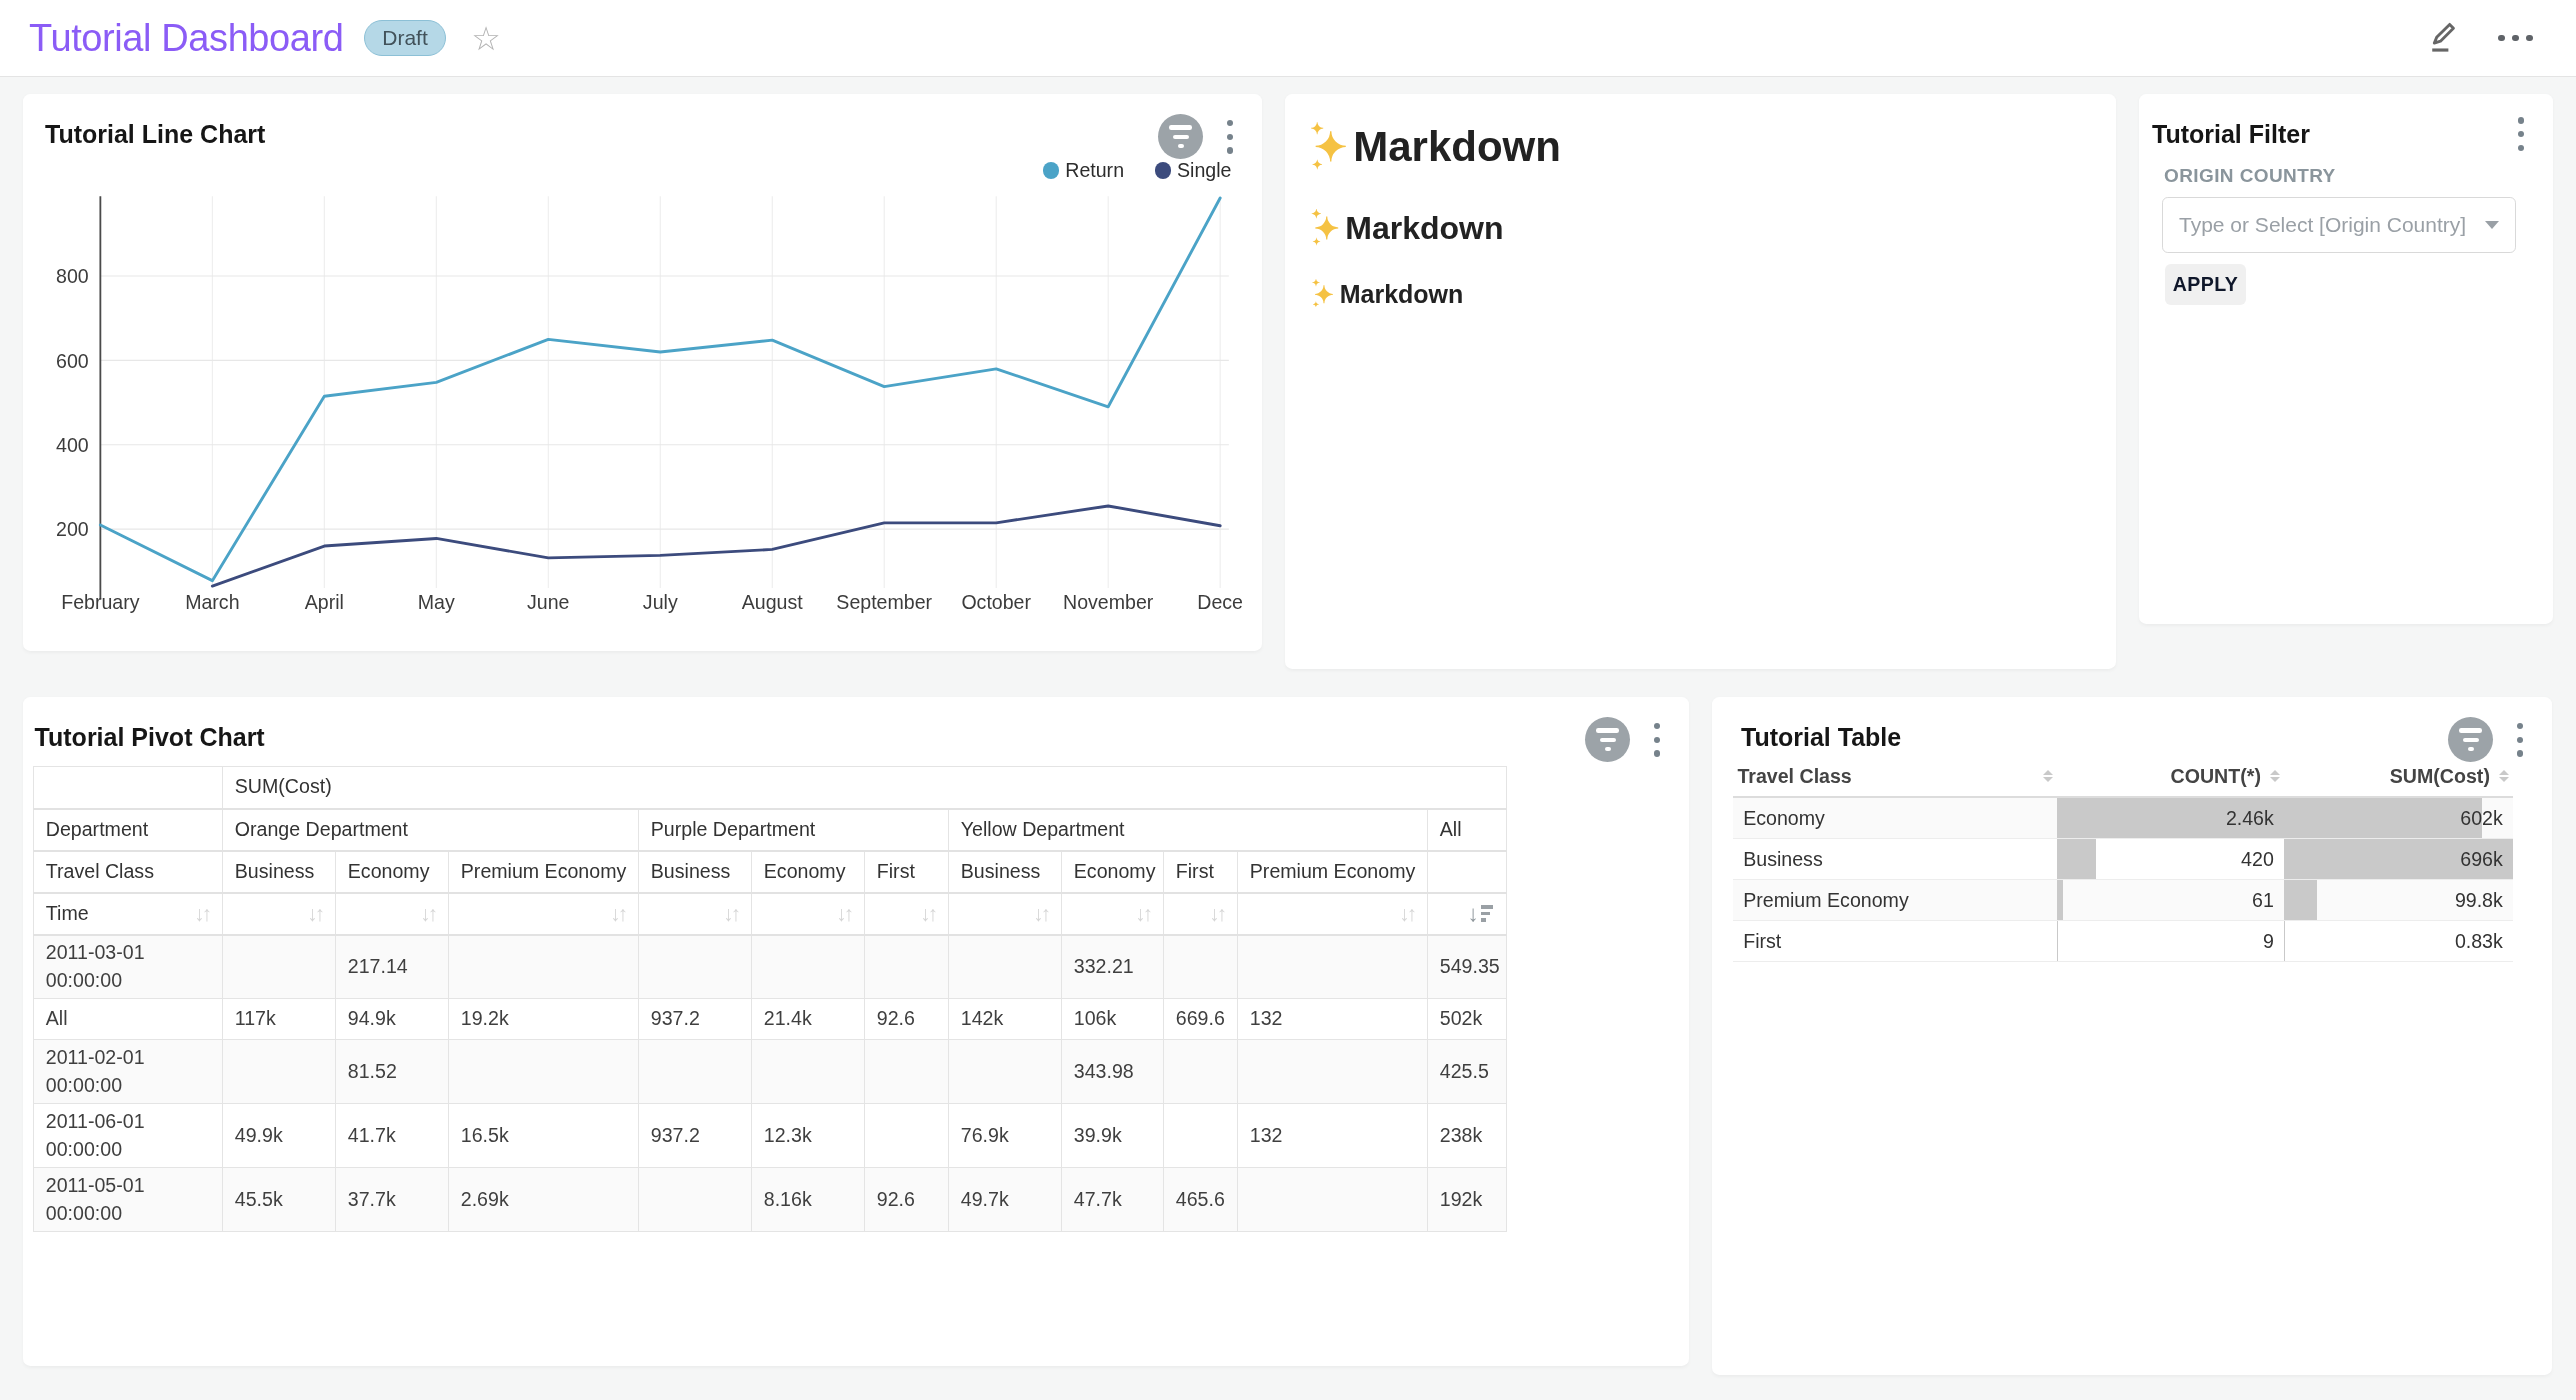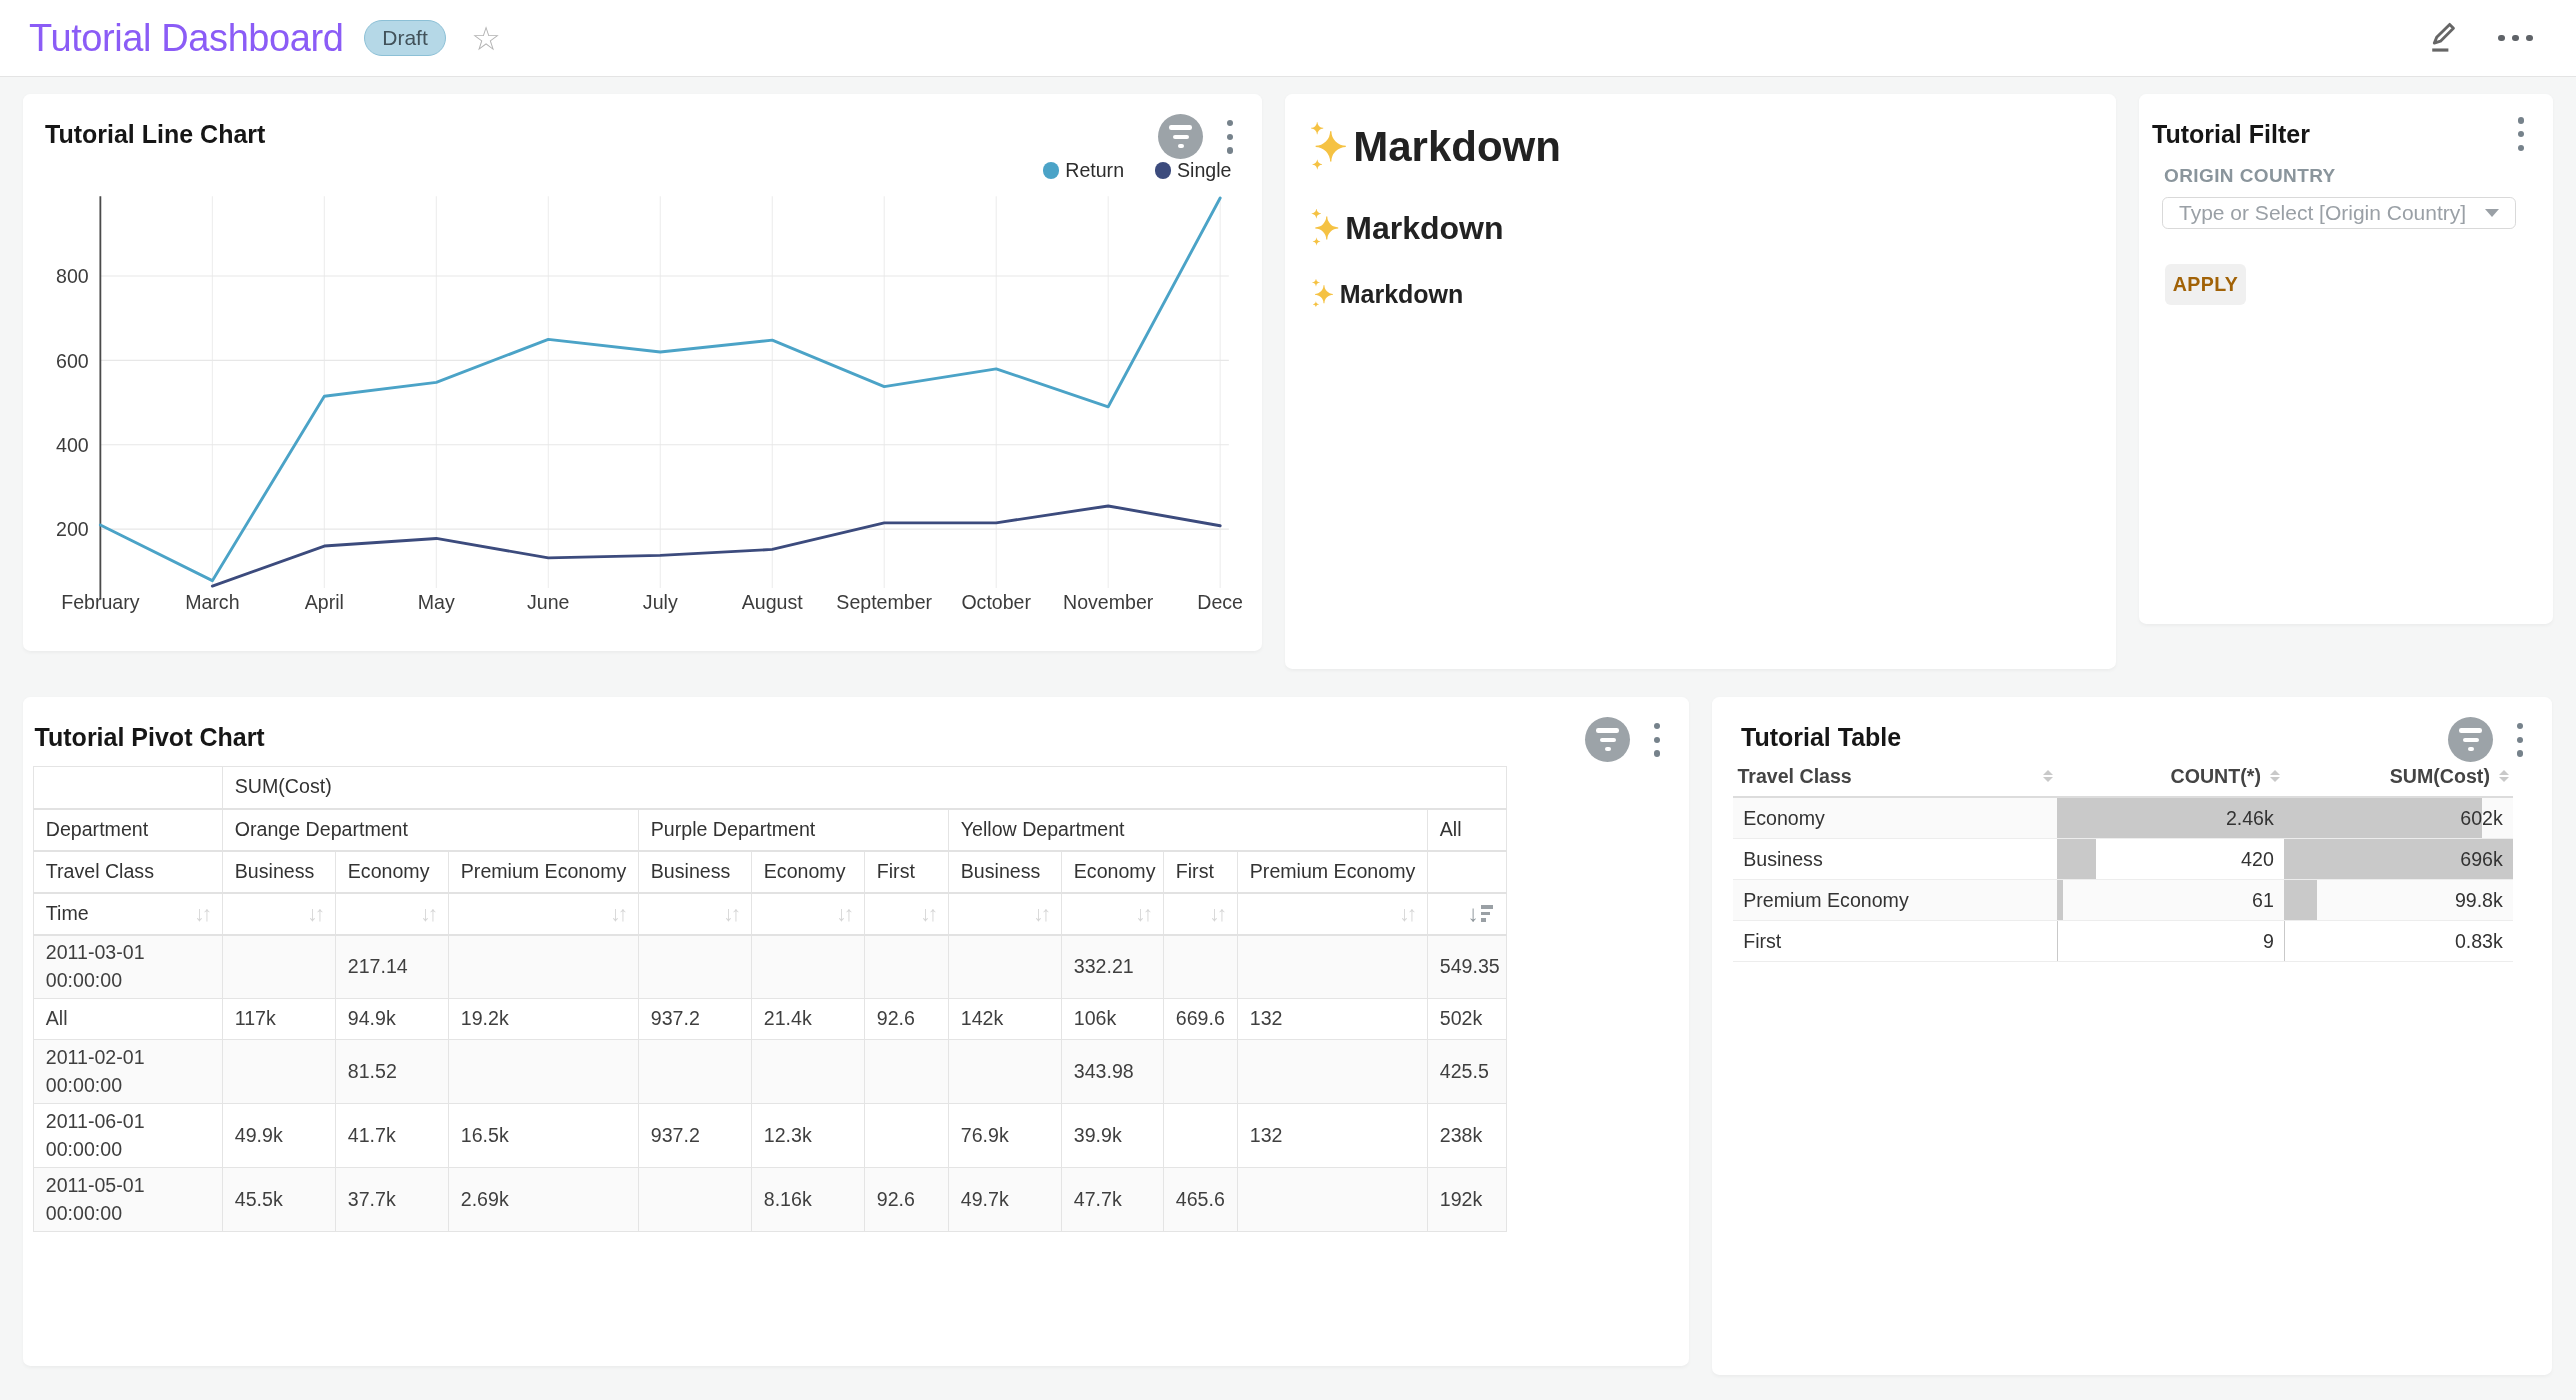--- a/index.html
+++ b/index.html
@@ -57,27 +57,27 @@
   .md-p  { font-size:21px; color:#333; margin-top:48px; }
   .md-link { color:#4796b6; cursor:pointer; }
   .sparkles { position:relative; display:inline-block; color:#f5c243; margin-right:5.8px; }
   .sparkles .m  { font-size:.95em; }
   .sparkles .s1 { position:absolute; left:-.22em; top:-.28em; font-size:.38em; }
   .sparkles .s2 { position:absolute; left:-.16em; bottom:-.05em; font-size:.30em; }
 
   
   .field-label { position:absolute; left:25px; top:71px; font-size:19px; font-weight:600;
     color:#8a959c; letter-spacing:0.4px; }
-  .select-box { position:absolute; left:23px; top:103px; width:354px; height:32px; background:#fff;
+  .select-box { position:absolute; left:23px; top:103px; width:354px; height:56px; background:#fff;
     border:1.5px solid #d9d9d9; border-radius:5.8px; display:flex; align-items:center; padding:0 16px; }
   .select-box .ph { color:#9aa0a6; font-size:21px; flex:1; white-space:nowrap; }
   .select-box .caret { width:0; height:0; border-left:7.3px solid transparent; border-right:7.3px solid transparent;
     border-top:8.7px solid #9aa0a6; margin-left:7.3px; }
   .apply-btn { position:absolute; left:26px; top:170px; width:81px; height:41px; background:#f0f0f0;
-    border:none; border-radius:5.8px; color:#a16207; font-size:19.6px; font-weight:600; letter-spacing:0.4px; }
+    border:none; border-radius:5.8px; color:#0f172a; font-size:19.6px; font-weight:600; letter-spacing:0.4px; }
 
   
   .pivot-wrap { position:absolute; left:10.2px; top:69px; }
   .pivot-table { border-collapse:collapse; table-layout:fixed; width:1474px; font-size:19.6px; color:#3f3f3f; }
   .pivot-table td { border:1.1px solid #e4e4e4; padding:0 2.9px 0 11.6px; vertical-align:middle;
     background:#fff; overflow:hidden; line-height:27.6px; }
   .pivot-table tr.h-row { height:42px; } .pivot-table tr.h-row td { border-bottom:2.9px solid #e2e2e2; color:#333; }
   .pivot-table tr.data-row { height:64px; } .pivot-table tr.all-row { height:41px; }
   .pivot-table tr.stripe td { background:#fafafa; }
   .time-cell { display:flex; align-items:center; justify-content:space-between; padding-right:7.3px; }

